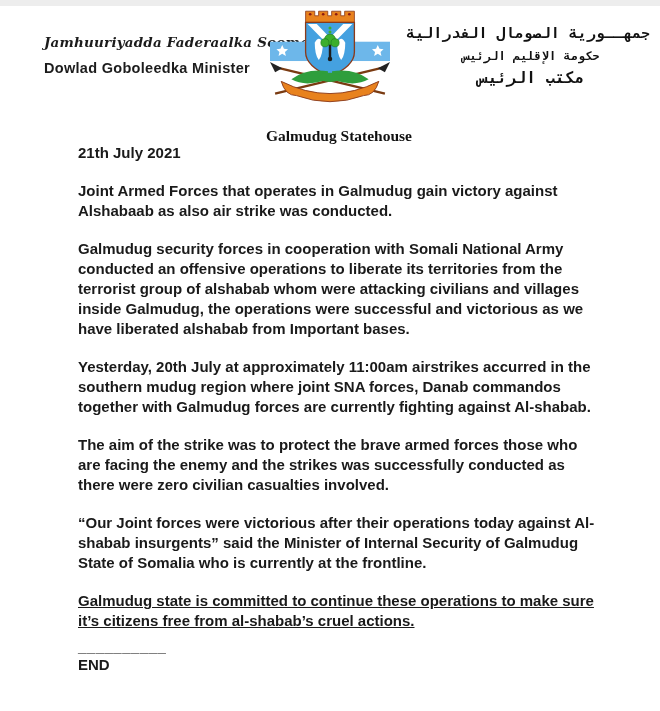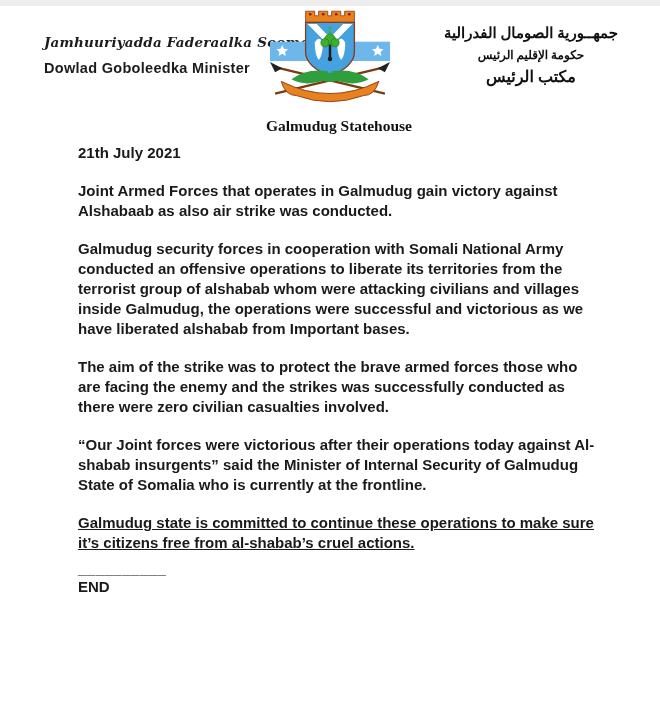--- a/index.html
+++ b/index.html
@@ -17,26 +17,26 @@
     font-family:"DejaVu Serif", serif; font-style:italic; font-weight:bold;
     font-size:13.5px; white-space:nowrap; letter-spacing:0.2px;
   }
   .hdr-left-l2 {
     font-weight:bold; font-size:14.5px; margin-top:10px; white-space:nowrap; letter-spacing:0.3px;
   }
 
   .emblem-wrap { position:absolute; left:266px; top:6px; width:128px; text-align:center; }
   .emblem-caption {
     font-family:"Liberation Serif", serif; font-weight:bold; font-size:15.5px;
-    margin-top:1px; white-space:nowrap; color:#111;
+    margin-top:11px; white-space:nowrap; color:#111;
   }
 
   .hdr-arabic {
     position:absolute; left:412px; top:24px; width:238px; text-align:center;
-    direction:rtl; font-family:Liberation Serif, serif; font-weight:bold; color:#111;
+    direction:rtl; font-family:Liberation Mono, monospace; font-weight:bold; color:#111;
   }
   .ar-l1 { font-size:15px; white-space:nowrap; }
   .ar-l2 { font-size:12px; margin-top:6px; }
   .ar-l3 { font-size:16px; margin-top:4px; }
 
   
   .doc-body {
     position:absolute; left:78px; top:143px; width:517px;
     font-size:15px; font-weight:bold; line-height:20px; color:#1a1a1a;
   }
@@ -106,18 +106,19 @@
   <div class="ar-l2">حكومة الإقليم الرئيس</div>
   <div class="ar-l3">مكتب الرئيس</div>
 </div>
 
 <div class="doc-body">
   <div class="doc-title-block">
     <div>21th July 2021</div>
   </div>
   <p>Joint Armed Forces that operates in Galmudug gain victory against Alshabaab as also air strike was conducted.</p>
   <p>Galmudug security forces in cooperation with Somali National Army conducted an offensive operations to liberate its territories from the terrorist group of alshabab whom were attacking civilians and villages inside Galmudug, the operations were successful and victorious as we have liberated alshabab from Important bases.</p>
+  <p>Yesterday, 20th July at approximately 11:00am airstrikes accurred in the southern mudug region where joint SNA forces, Danab commandos together with Galmudug forces are currently fighting against Al-shabab.</p>
   <p>The aim of the strike was to protect the brave armed forces those who are facing the enemy and the strikes was successfully conducted as there were zero civilian casualties involved.</p>
   <p>“Our Joint forces were victorious after their operations today against Al-shabab insurgents” said the Minister of Internal Security of Galmudug State of Somalia who is currently at the frontline.</p>
   <p style="margin-bottom:10px;text-decoration:underline;">Galmudug state is committed to continue these operations to make sure it’s citizens free from al-shabab’s cruel actions.</p>
   <div class="separator">__________</div>
   <div class="end-label">END</div>
 </div>
 
 </body></html>

